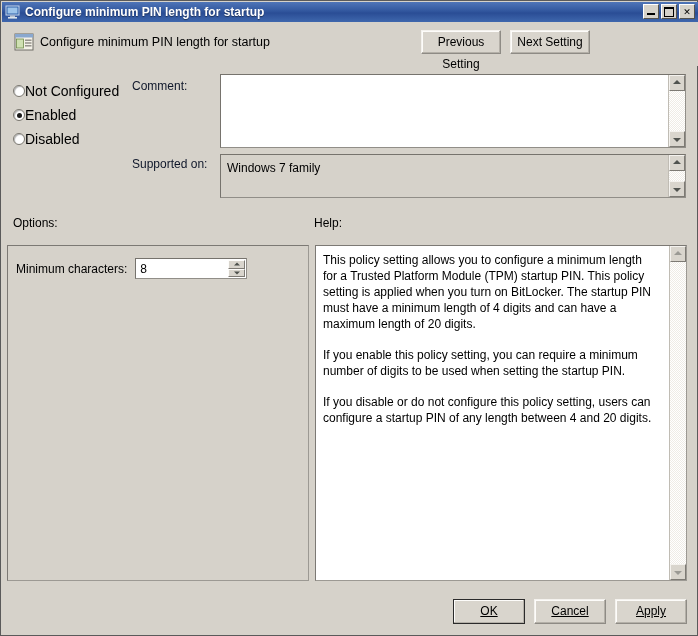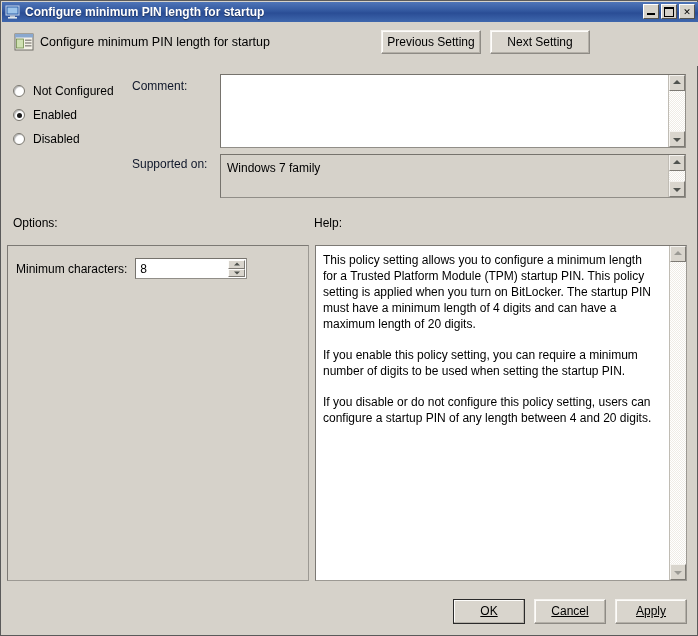--- a/index.html
+++ b/index.html
@@ -120,21 +120,21 @@
     border-left-color: #f4f2ee;
     box-shadow: inset -1px -1px 0 #b4b0a8, inset 1px 1px 0 #fdfcfa;
     font-family: "Liberation Sans", sans-serif;
     font-size: 12px;
     color: #000;
     cursor: default;
     padding: 0;
     text-align: center;
     box-sizing: border-box;
   }
-  .btn-nav { width: 100px; height: 24px; line-height: 22px; }
+  .btn-nav { width: 80px; height: 24px; line-height: 22px; }
 
   
   .radio-group { position: absolute; left: 12px; top: 78px; }
   .radio-row {
     display: flex;
     align-items: center;
     height: 24px;
     cursor: default;
   }
   .radio-dot {
@@ -149,21 +149,21 @@
   }
   .radio-dot.checked::after {
     content: "";
     position: absolute;
     left: 50%; top: 50%;
     width: 5px; height: 5px;
     margin-left: -2.5px; margin-top: -2.5px;
     border-radius: 50%;
     background: #1a1a1a;
   }
-  .radio-label { margin-left: 8px; font-size: 12px; white-space: nowrap; }
+  .radio-label { margin-left: 0; font-size: 14px; white-space: nowrap; }
 
   .field-label {
     position: absolute;
     font-size: 12px;
     color: #0f172a;
     white-space: nowrap;
   }
   .lbl-comment { left: 131px; top: 78px; }
   .lbl-supported { left: 131px; top: 156px; }
 

